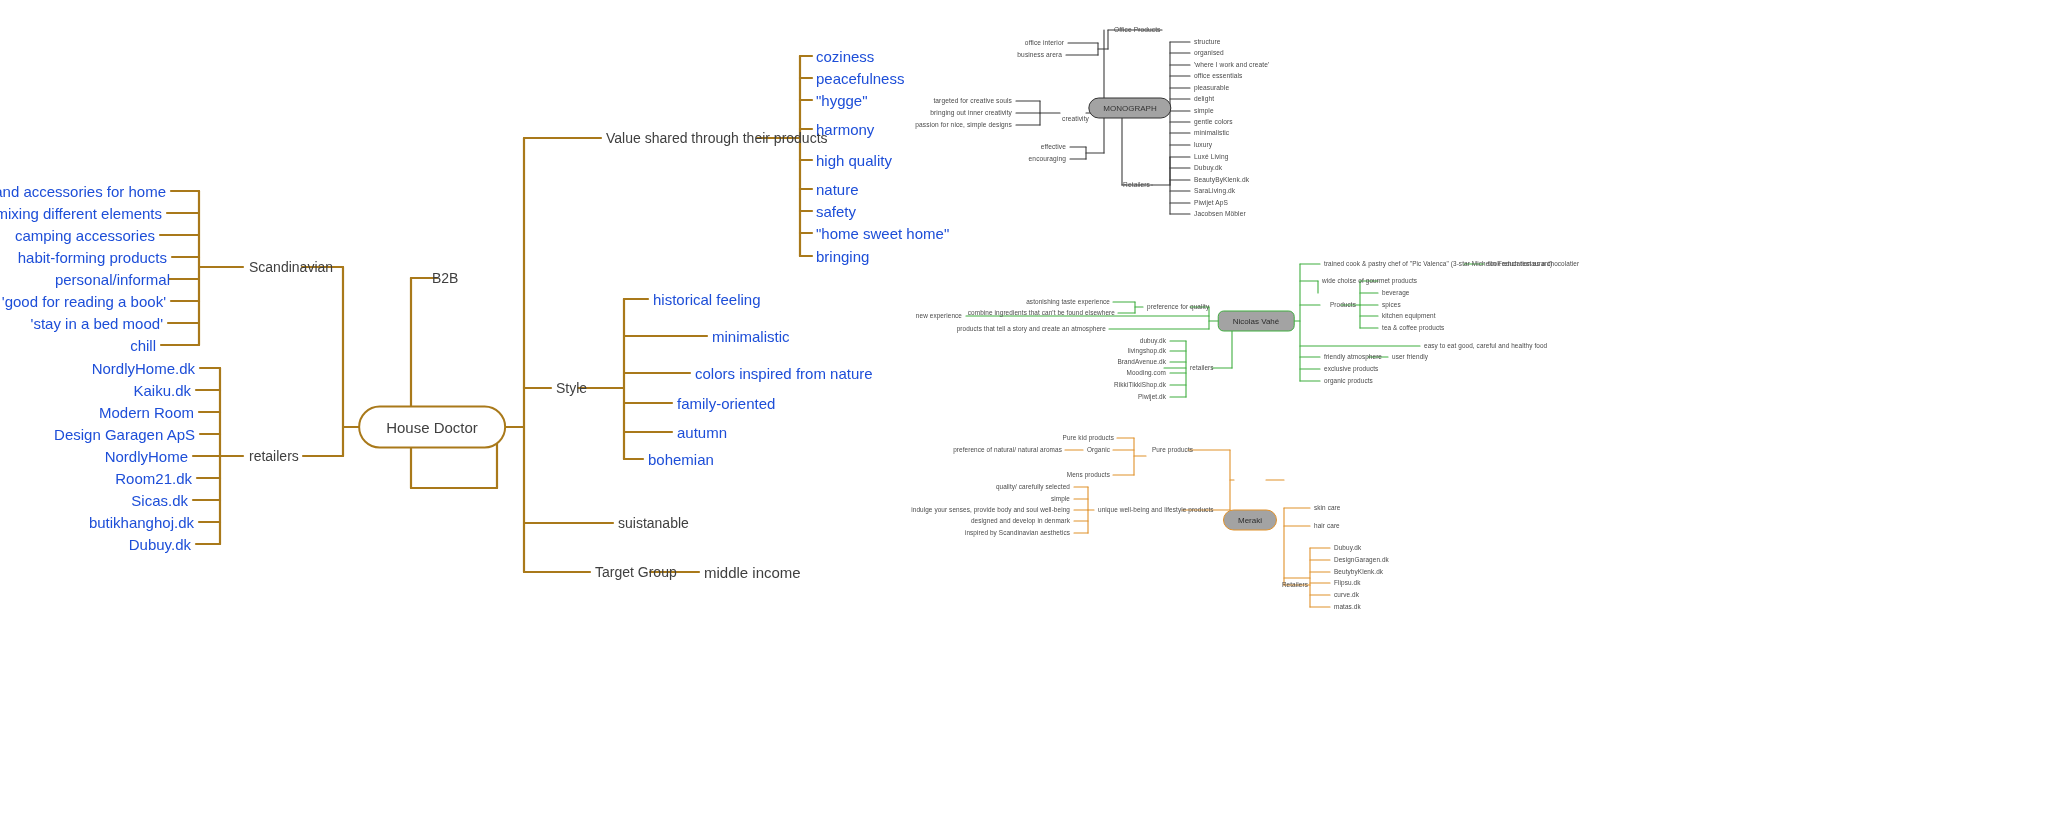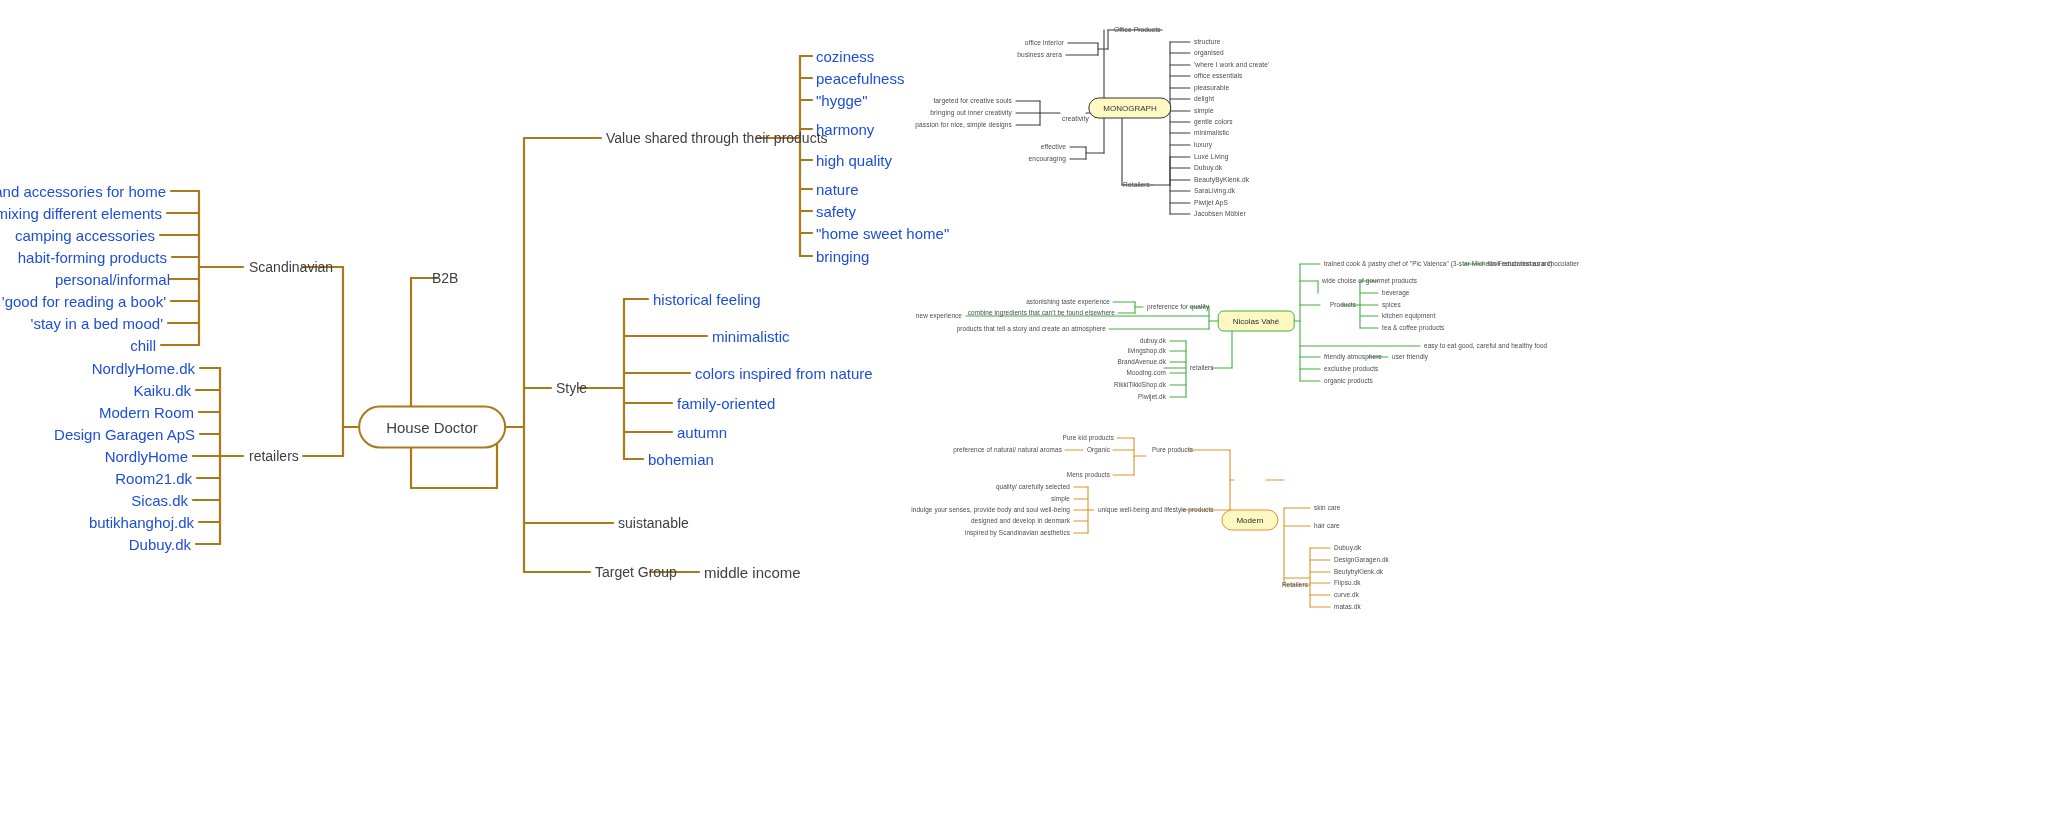--- a/index.html
+++ b/index.html
@@ -20,21 +20,21 @@
   .ra{transform:translate(-100%,-50%);}
 
   
   .root-node{
     position:absolute;transform:translate(-50%,-50%);
     border:2px solid #a9791a;border-radius:26px;
     background:#fff;padding:11px 26px;font-size:15px;color:#3f3f3f;
   }
   .node-pill{
     position:absolute;transform:translate(-50%,-50%);
-    border:1px solid #333;border-radius:14px;background:#fef9c3;
+    border:1px solid #333;border-radius:14px;background:#a3a3a3;
     padding:5px 14px;font-size:8px;color:#333;
   }
   .node-pill.green{border-color:#3fae3f;color:#2c2c2c;}
   .node-pill.orange{border-color:#e0912a;color:#2c2c2c;}
 
   
   .s{font-size:6.6px;color:#4a4a4a;letter-spacing:.1px;}
   .s2{font-size:6.4px;color:#4a4a4a;letter-spacing:.1px;}
 </style>
 </head>
@@ -339,21 +339,21 @@
   <div class="lbl s2 r" style="left:1382px;top:305px;"><span>spices</span></div>
   <div class="lbl s2 r" style="left:1382px;top:316px;"><span>kitchen equipment</span></div>
   <div class="lbl s2 r" style="left:1382px;top:328px;"><span>tea &amp; coffee products</span></div>
   <div class="lbl s2 r" style="left:1424px;top:346px;"><span>easy to eat good, careful and healthy food</span></div>
   <div class="lbl s2 r" style="left:1324px;top:357px;"><span>friendly atmosphere</span></div>
   <div class="lbl s2 r" style="left:1392px;top:357px;"><span>user friendly</span></div>
   <div class="lbl s2 r" style="left:1324px;top:369px;"><span>exclusive products</span></div>
   <div class="lbl s2 r" style="left:1324px;top:381px;"><span>organic products</span></div>
 
   <div class="node-pill orange" style="left:1250px;top:520px;">
-    <span>Modern</span>
+    <span>Meraki</span>
   </div>
   <div class="lbl s2 r" style="left:1152px;top:450px;"><span>Pure products</span></div>
   <div class="lbl s2 ra" style="left:1114px;top:438px;"><span>Pure kid products</span></div>
   <div class="lbl s2 ra" style="left:1110px;top:450px;"><span>Organic</span></div>
   <div class="lbl s2 ra" style="left:1110px;top:475px;"><span>Mens products</span></div>
   <div class="lbl s2 ra" style="left:1062px;top:450px;"><span>preference of natural/ natural aromas</span></div>
 
   <div class="lbl s2 r" style="left:1098px;top:510px;"><span>unique well-being and lifestyle products</span></div>
   <div class="lbl s2 ra" style="left:1070px;top:487px;"><span>quality/ carefully selected</span></div>
   <div class="lbl s2 ra" style="left:1070px;top:499px;"><span>simple</span></div>

